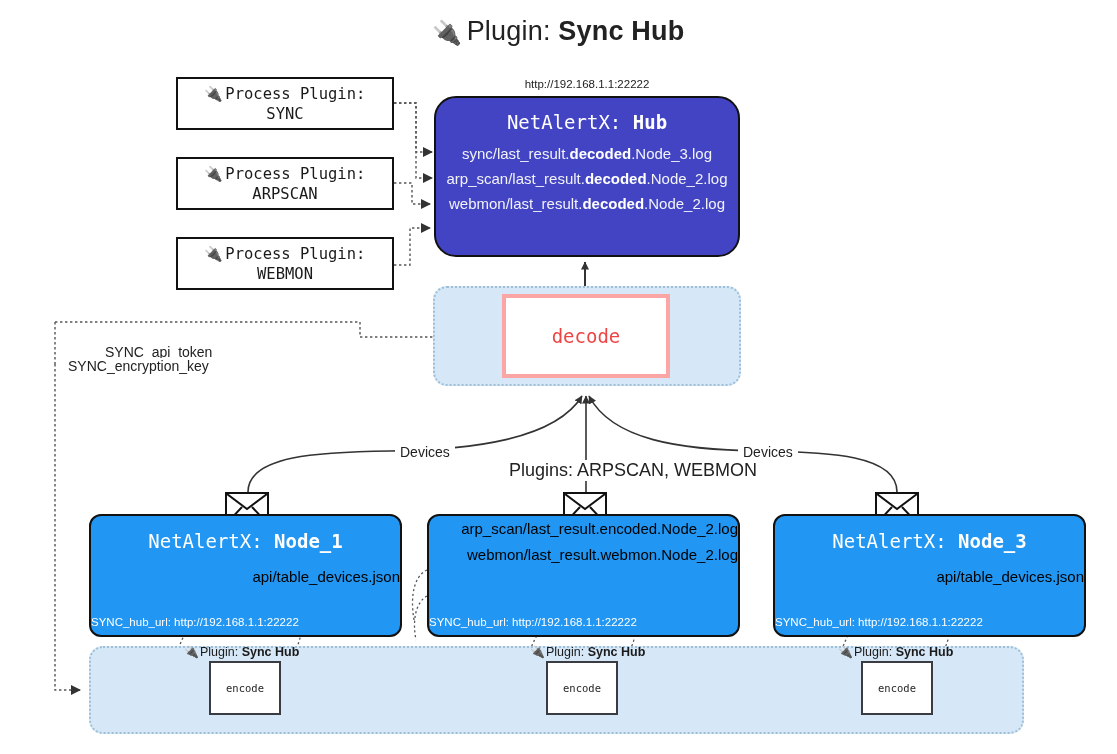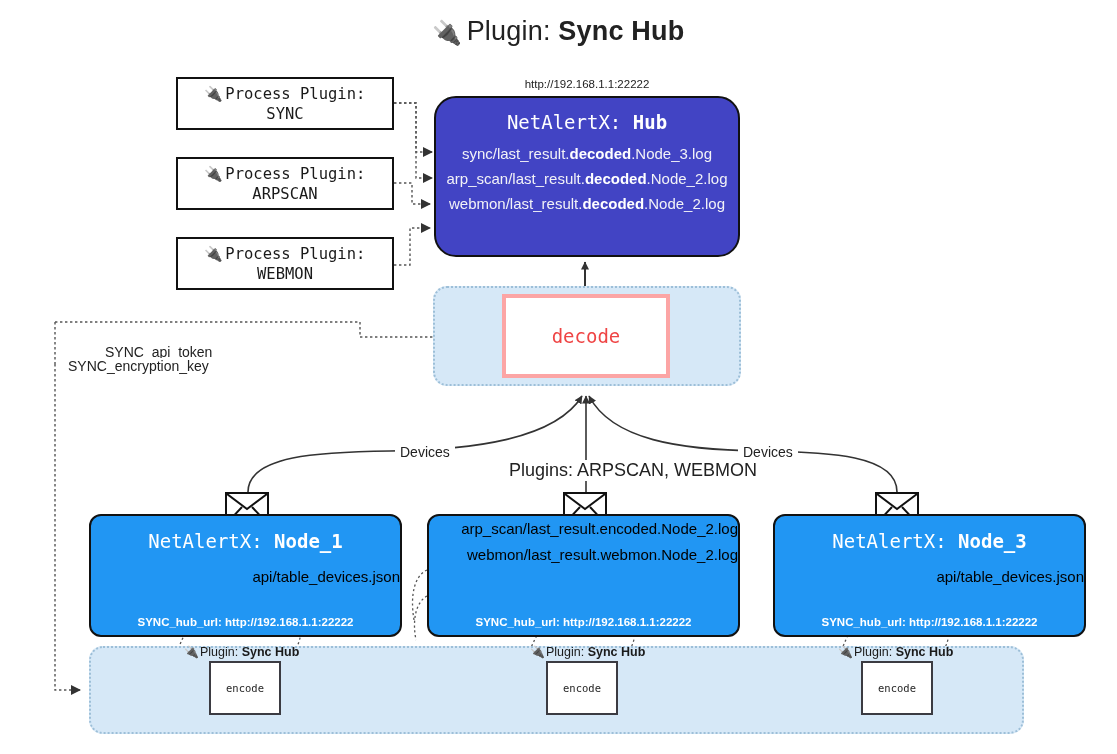--- a/index.html
+++ b/index.html
@@ -60,22 +60,22 @@
   #lbl-dev-r{left:738px;top:444px;}
   #lbl-plugins{left:504px;top:460px;font-size:18px;}
 
   
   .node{position:absolute;width:313px;height:123px;background:#2196f3;
         border:2.5px solid #111;border-radius:12px;box-sizing:border-box;color:#fff;}
   .node .n-title{font-family:"DejaVu Sans Mono","Liberation Mono",monospace;
         font-size:19px;text-align:center;margin-top:14px;white-space:nowrap;}
   .node .n-title b{font-weight:700;}
   .node .n-line{font-size:15px;line-height:26px;text-align:right;white-space:nowrap;color:#000000;padding-left:27px;}
-  .node .n-foot{position:absolute;left:0;bottom:7px;width:100%;text-align:center;
-        font-size:11.5px;font-weight:700;color:#ffffff;white-space:nowrap;}
+  .node .n-foot{position:absolute;left:0;bottom:7px;width:100%;
+        font-size:11.5px;font-weight:400;color:#ffffff;white-space:nowrap;}
   #node1{left:89px;top:514px;}
   #node2{left:427px;top:514px;}
   #node3{left:773px;top:514px;}
   #node1 .n-body{margin-top:12px;}
   #node2 .n-body{}
   #node3 .n-body{margin-top:12px;}
 
   
   .env{position:absolute;width:44px;height:33px;background:#fff;border:2px solid #111;
        box-sizing:border-box;}

